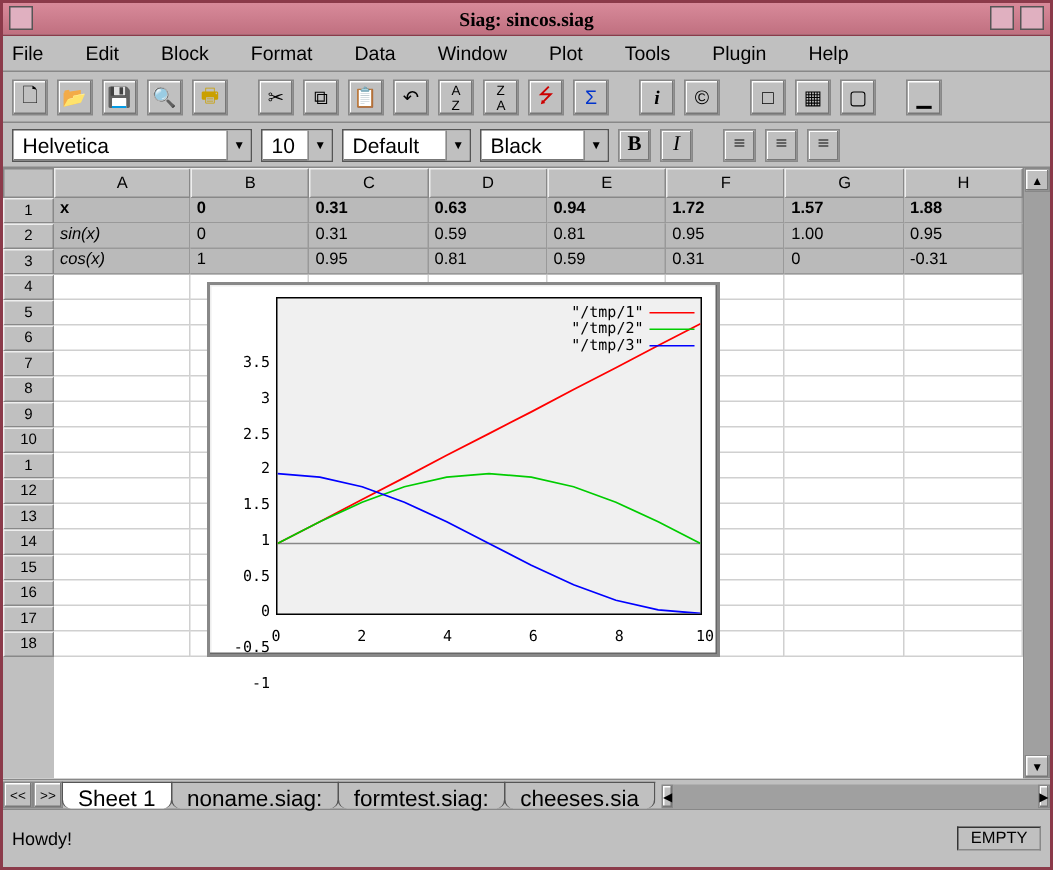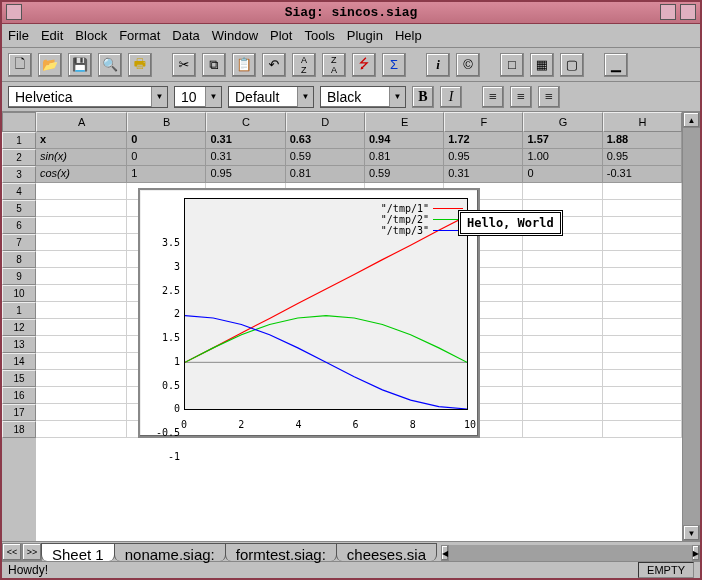--- a/index.html
+++ b/index.html
@@ -1,22 +1,22 @@
 <!DOCTYPE html>
 <html><head>
 <meta charset="utf-8">
 <style>
   * { box-sizing: border-box; margin: 0; padding: 0; }
   body { font-family: Helvetica, Arial, sans-serif; font-size: 12px; background: #c0c0c0; width: 702px; height: 580px; overflow: hidden; }
   .window { width: 702px; height: 580px; border: 2px solid #8b3a4a; background: #c0c0c0; display: flex; flex-direction: column; }
   .titlebar { height: 22px; background: linear-gradient(#d88a9a,#c07080); display: flex; align-items: center; justify-content: center; position: relative; border-bottom:1px solid #8b3a4a;}
-  .titlebar .title { color:#000; font-family: Liberation Mono, monospace; font-size:13px; font-weight:bold;}
+  .titlebar .title { color:#000; font-family: Liberation Serif, serif; font-size:13px; font-weight:bold;}
   .titlebar .wbtn { position:absolute; top:2px; width:16px; height:16px; border:1px solid #555; background:#e0b0c0; }
   .titlebar .wbtn.left{left:4px;} .titlebar .wbtn.r1{right:24px;} .titlebar .wbtn.r2{right:4px;}
-  .menubar { height:24px; background:#c0c0c0; border-bottom:1px solid #888; display:flex; align-items:center; padding:0 6px; gap:12px;}
+  .menubar { height:24px; background:#c0c0c0; border-bottom:1px solid #888; display:flex; align-items:center; padding:0 6px; gap:28px;}
   .menubar span{ font-size:13px; cursor:default;}
   .toolbar { height:34px; background:#c0c0c0; border-bottom:1px solid #888; display:flex; align-items:center; padding:0 6px; gap:6px;}
   .tbtn{ width:24px; height:24px; border:1px solid #888; background:#c0c0c0; display:flex; align-items:center; justify-content:center; font-size:13px; box-shadow:inset -1px -1px #777, inset 1px 1px #fff;}
   .tsep{width:8px;}
   .fmtbar{ height:30px; background:#c0c0c0; border-bottom:1px solid #888; display:flex; align-items:center; padding:0 6px; gap:6px;}
   .combo{ height:22px; border:1px solid #555; background:#fff; display:flex; align-items:center; box-shadow:inset -1px -1px #777, inset 1px 1px #fff;}
   .combo .ctext{ padding:0 6px; font-size:14px;}
   .combo .carrow{ width:16px; height:20px; background:#c0c0c0; border-left:1px solid #888; display:flex; align-items:center; justify-content:center; font-size:8px;}
   .fbtn{ width:22px; height:22px; border:1px solid #888; background:#c0c0c0; display:flex; align-items:center; justify-content:center; font-family:serif; font-size:14px; box-shadow:inset -1px -1px #777, inset 1px 1px #fff;}
   .refbar{ height:24px; background:#c0c0c0; border-bottom:1px solid #888; display:flex; align-items:center;}
@@ -38,21 +38,21 @@
   .cell.ital{ font-style:italic;}
   .cell.bold{ font-weight:bold;}
   .vscroll{ width:18px; background:#c0c0c0; border-left:1px solid #888; display:flex; flex-direction:column;}
   .sbtn{ height:16px; border:1px solid #888; background:#c0c0c0; box-shadow:inset -1px -1px #777, inset 1px 1px #fff; font-size:8px; display:flex;align-items:center;justify-content:center;}
   .strack{ flex:1; background:#a0a0a0;}
   .tabs{ height:20px; background:#c0c0c0; border-top:1px solid #888; display:flex; align-items:flex-end;}
   .tnav{ width:20px; height:18px; border:1px solid #888; font-size:9px; display:flex;align-items:center;justify-content:center; box-shadow:inset -1px -1px #777, inset 1px 1px #fff;}
   .tab{ height:18px; padding:2px 10px 0; border:1px solid #555; border-bottom:none; background:#c0c0c0; font-size:15px; border-radius:0 0 6px 6px; transform:translateY(0); margin-left:-1px;}
   .tab.active{ background:#fff; font-weight:normal;}
   .hscroll{ flex:1; height:16px; margin-left:4px; display:flex;}
-  .statusbar{ height:17px; background:#c0c0c0; border-top:1px solid #888; display:flex; align-items:center; padding:0 6px; justify-content:space-between; font-size:12px;}
+  .statusbar{ height:39px; background:#c0c0c0; border-top:1px solid #888; display:flex; align-items:center; padding:0 6px; justify-content:space-between; font-size:12px;}
   .statusbox{ border:1px inset #888; padding:1px 8px; background:#c0c0c0; font-size:11px;}
   .chartobj{ position:absolute; left:102px; top:56px; width:342px; height:250px; border:2px solid #888; background:#fff; box-shadow:inset -1px -1px #666, inset 1px 1px #eee;}
   .plotarea{ position:absolute; left:44px; top:8px; right:10px; bottom:26px; background:#f0f0f0; border:1px solid #000;}
   .ytick{ position:absolute; left:0; width:40px; text-align:right; font-size:10px; transform:translateY(-50%); font-family:monospace;margin-top:44px;}
   .xtick{ position:absolute; bottom:6px; font-size:10px; transform:translateX(-50%); font-family:monospace;}
   .legend{ position:absolute; right:4px; top:4px; font-size:10px; font-family:monospace; text-align:right;}
   .legend div{ display:flex; justify-content:flex-end; align-items:center; gap:4px;}
   .lline{ width:30px; height:1px;}
   .floatlabel{ position:absolute; border:3px double #000; background:#fff; padding:3px 6px; font-family:monospace; font-size:12px; font-weight:bold;}
   svg.plot{ position:absolute; inset:0; width:100%; height:100%;}
@@ -393,21 +393,20 @@
                   <span>"/tmp/2"</span>
                   <span class="lline" style="background:#00cc00"></span>
                 </div>
                 <div>
                   <span>"/tmp/3"</span>
                   <span class="lline" style="background:#0000ff"></span>
                 </div>
               </div>
           </div>
         </div>
-          <div class="floatlabel" style="left:422px; top:78px;">Hello, World</div>
         </div>
     </div>
     <div class="vscroll">
       <div class="sbtn">▲</div>
       <div class="strack"></div>
       <div class="sbtn">▼</div>
     </div>
   </div>
 
   <div class="tabs">

